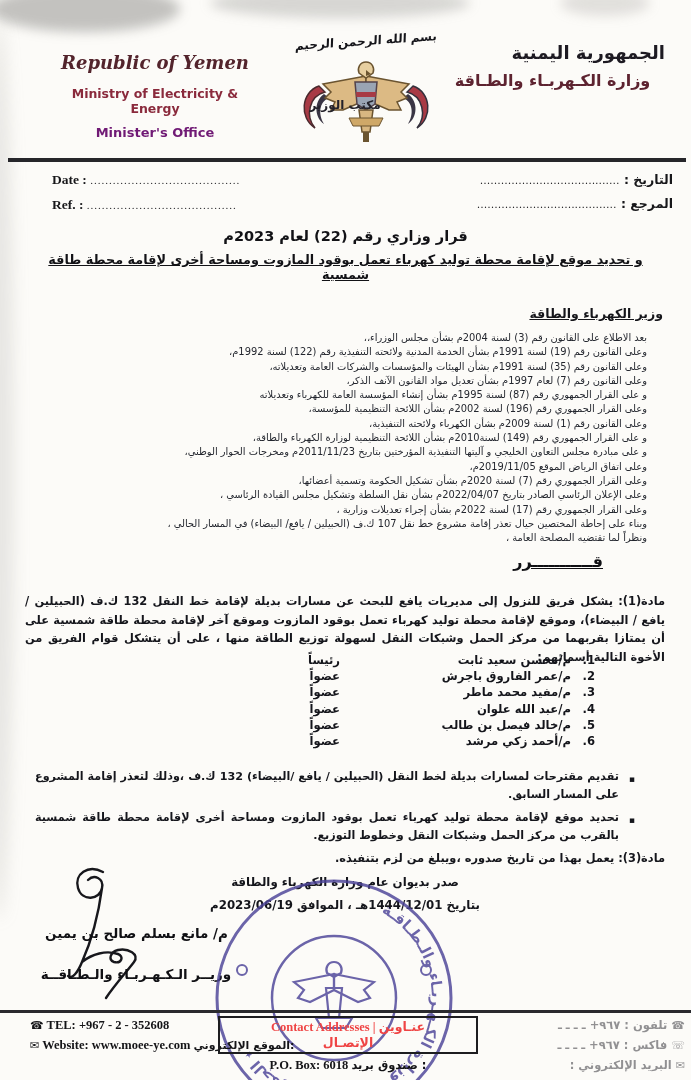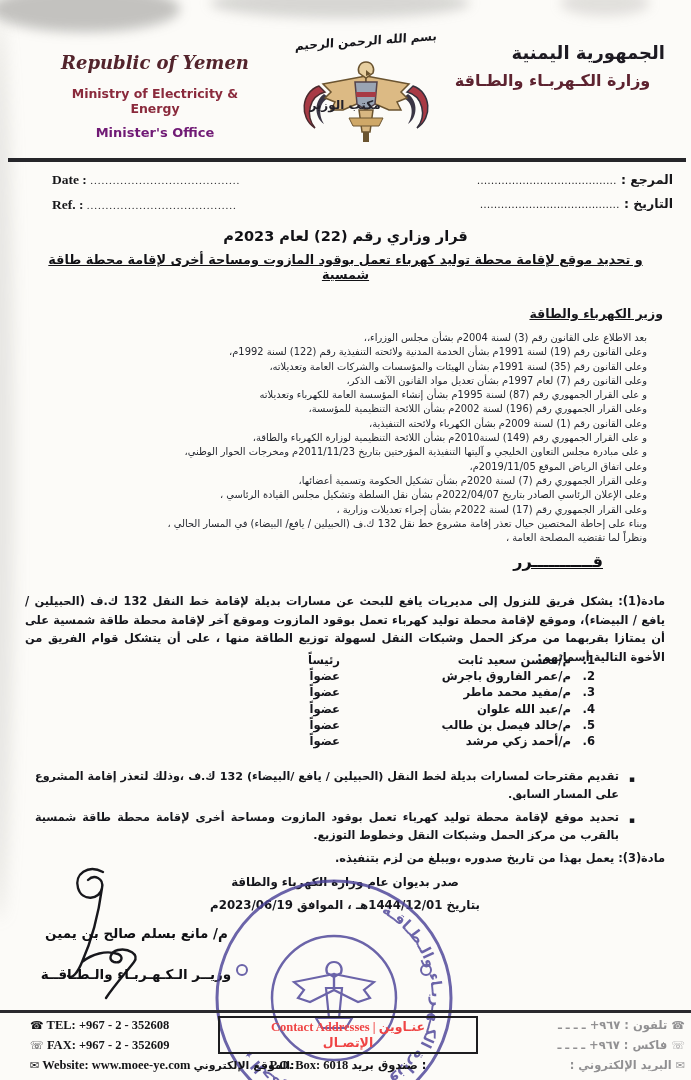--- a/index.html
+++ b/index.html
@@ -135,23 +135,23 @@
 
   <div class="rule"></div>
 
   <div class="dr-left">
     <div class="row"><span>Date :</span>
       <span class="dots">........................................</span></div>
     <div class="row"><span>Ref.  :</span>
       <span class="dots">........................................</span></div>
   </div>
   <div class="dr-right">
+    <div class="row"><span>التاريخ :</span>
+      <span class="dots">........................................</span></div>
     <div class="row"><span>المرجع :</span>
-      <span class="dots">........................................</span></div>
-    <div class="row"><span>التاريخ :</span>
       <span class="dots">........................................</span></div>
   </div>
 
   <div class="title">
     <div class="t1">قرار وزاري رقم (22) لعام 2023م</div>
     <div class="t3">و تحديد موقع لإقامة محطة توليد كهرباء تعمل بوقود المازوت ومساحة أخرى لإقامة محطة طاقة شمسية</div>
   </div>
 
   <div class="issuer">وزير الكهرباء والطاقة</div>
 
@@ -162,21 +162,21 @@
     <div>وعلى القانون رقم (7) لعام 1997م بشأن تعديل مواد القانون الآنف الذكر،</div>
     <div>و على القرار الجمهوري رقم (87) لسنة 1995م بشأن إنشاء المؤسسة العامة للكهرباء وتعديلاته</div>
     <div>وعلى القرار الجمهوري رقم (196) لسنة 2002م بشأن اللائحة التنظيمية للمؤسسة،</div>
     <div>وعلى القانون رقم (1) لسنة 2009م بشأن الكهرباء ولائحته التنفيذية،</div>
     <div>و على القرار الجمهوري رقم (149) لسنة2010م بشأن اللائحة التنظيمية لوزارة الكهرباء والطاقة،</div>
     <div>و على مبادرة مجلس التعاون الخليجي و آليتها التنفيذية المؤرختين بتاريخ 2011/11/23م ومخرجات الحوار الوطني،</div>
     <div>وعلى اتفاق الرياض الموقع 2019/11/05م،</div>
     <div>وعلى القرار الجمهوري رقم (7) لسنة 2020م بشأن تشكيل الحكومة وتسمية أعضائها،</div>
     <div>وعلى الإعلان الرئاسي الصادر بتاريخ 2022/04/07م بشأن نقل السلطة وتشكيل مجلس القيادة الرئاسي ،</div>
     <div>وعلى القرار الجمهوري رقم (17) لسنة 2022م بشأن إجراء تعديلات وزارية ،</div>
-    <div>وبناء على إحاطة المختصين حيال تعذر إقامة مشروع خط نقل 132 ك.ف (الحبيلين / يافع/ البيضاء) في المسار الحالي ،</div>
+    <div>وبناء على إحاطة المختصين حيال تعذر إقامة مشروع خط نقل 107 ك.ف (الحبيلين / يافع/ البيضاء) في المسار الحالي ،</div>
     <div>ونظراً لما تقتضيه المصلحة العامة ،</div>
   </div>
 
   <div class="decree-word">قـــــــــــرر</div>
 
   <div class="article a1">مادة(1): يشكل فريق للنزول إلى مديريات يافع للبحث عن مسارات بديلة لإقامة خط النقل 132 ك.ف (الحبيلين / يافع / البيضاء)، وموقع لإقامة محطة توليد كهرباء تعمل بوقود المازوت وموقع آخر لإقامة محطة طاقة شمسية على أن يمتازا بقربهما من مركز الحمل وشبكات النقل لسهولة توزيع الطاقة منها ، على أن يتشكل قوام الفريق من الأخوة التالية أسمائهم:</div>
 
   <div class="members">
     <div class="member">
       <span class="nm"><span class="num">1.</span><span>م/محسن سعيد ثابت</span></span>
@@ -247,22 +247,20 @@
       <path d="M128 110 L144 110 L141 140 L131 140 Z"></path>
       <path d="M118 140 L154 140 L148 150 L124 150 Z"></path>
     </g>
   </svg>
 
   <div class="f-rule"></div>
   <div class="footer">
     <div class="f-left">
       <div class="row"><span class="f-ico">☎</span>
         <span>TEL: +967 - 2 - 352608</span></div>
-      <div class="row"><span class="f-ico">☏</span>
-        <span>FAX: +967 - 2 - 352609</span></div>
       <div class="row"><span class="f-ico">✉</span>
         <span>Website: www.moee-ye.com</span>
         <span class="web-ar">الموقع الإلكتروني:</span></div>
     </div>
     <div class="f-center">
       <div class="contact-box">
         <span>Contact Addresses</span>
         <span>|</span>
         <span class="ar">عنـاوين الإتصـال</span>
       </div>

